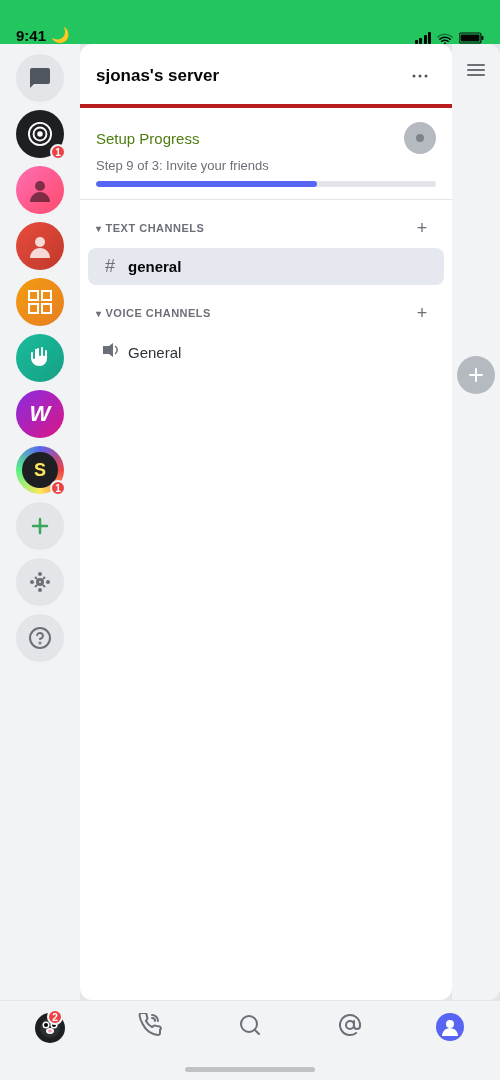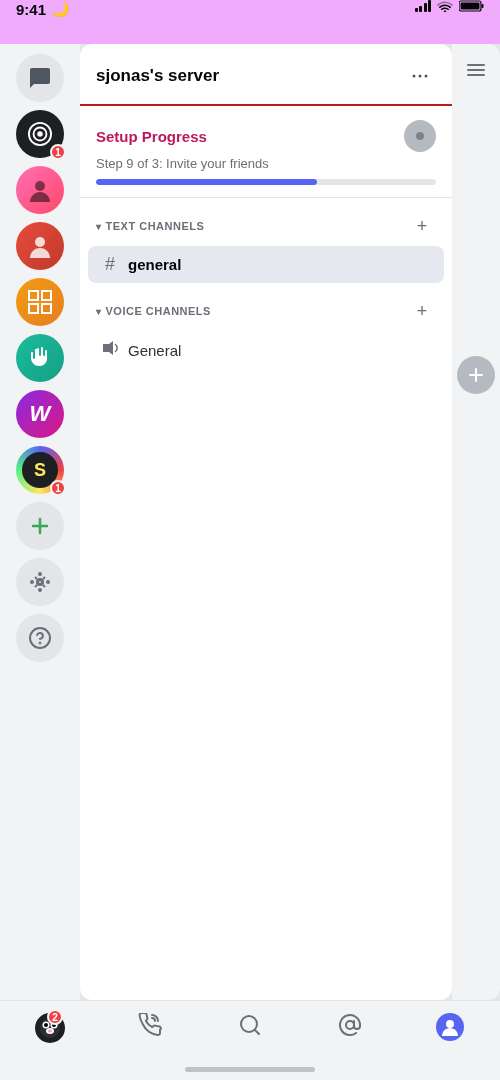--- a/index.html
+++ b/index.html
@@ -11,23 +11,23 @@
       font-family: -apple-system, BlinkMacSystemFont, 'Helvetica Neue', Arial, sans-serif;
       overflow: hidden;
       position: relative;
     }
 
     
     .status-bar {
       position: absolute;
       top: 0; left: 0; right: 0;
       height: 44px;
-      background: #f0abfc;
-      display: flex;
-      align-items: flex-start;
+      background: #22c55e;
+      display: flex;
+      align-items: flex-end;
       justify-content: space-between;
       padding: 0 16px;
       z-index: 100;
     }
     .status-time {
       font-size: 15px;
       font-weight: 600;
       color: #060607;
     }
     .status-icons {
@@ -107,21 +107,21 @@
       background: #ffffff;
       border-radius: 12px;
       overflow: hidden;
     }
 
     .server-header {
       display: flex;
       align-items: center;
       justify-content: space-between;
       padding: 16px 16px 12px;
-      border-bottom: 2px solid #b91c1c;
+      border-bottom: 4px solid #b91c1c;
     }
     .server-name {
       font-size: 17px;
       font-weight: 700;
       color: #060607;
     }
     .more-btn {
       width: 32px;
       height: 32px;
       display: flex;
@@ -137,22 +137,22 @@
       border-bottom: 1px solid #e3e5e8;
     }
     .setup-header {
       display: flex;
       align-items: center;
       justify-content: space-between;
       margin-bottom: 4px;
     }
     .setup-title {
       font-size: 15px;
-      font-weight: 700;
-      color: #be185d;
+      font-weight: 400;
+      color: #4d7c0f;
     }
     .setup-step {
       font-size: 13px;
       color: #6d6f78;
       margin-bottom: 8px;
     }
     .progress-bar {
       height: 6px;
       background: #e3e5e8;
       border-radius: 3px;

